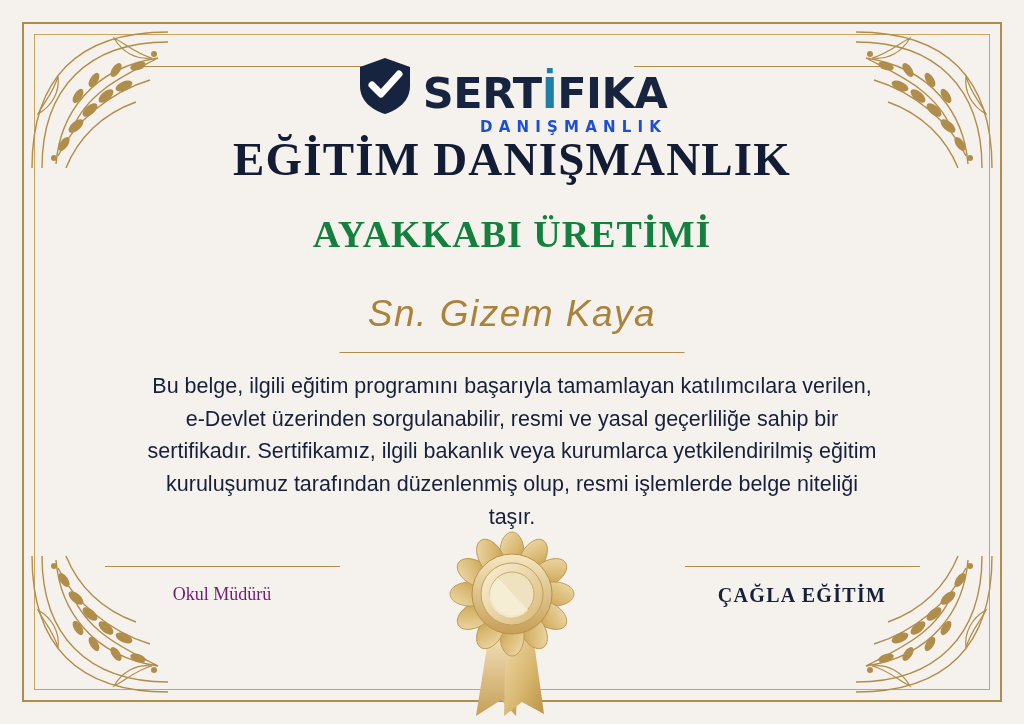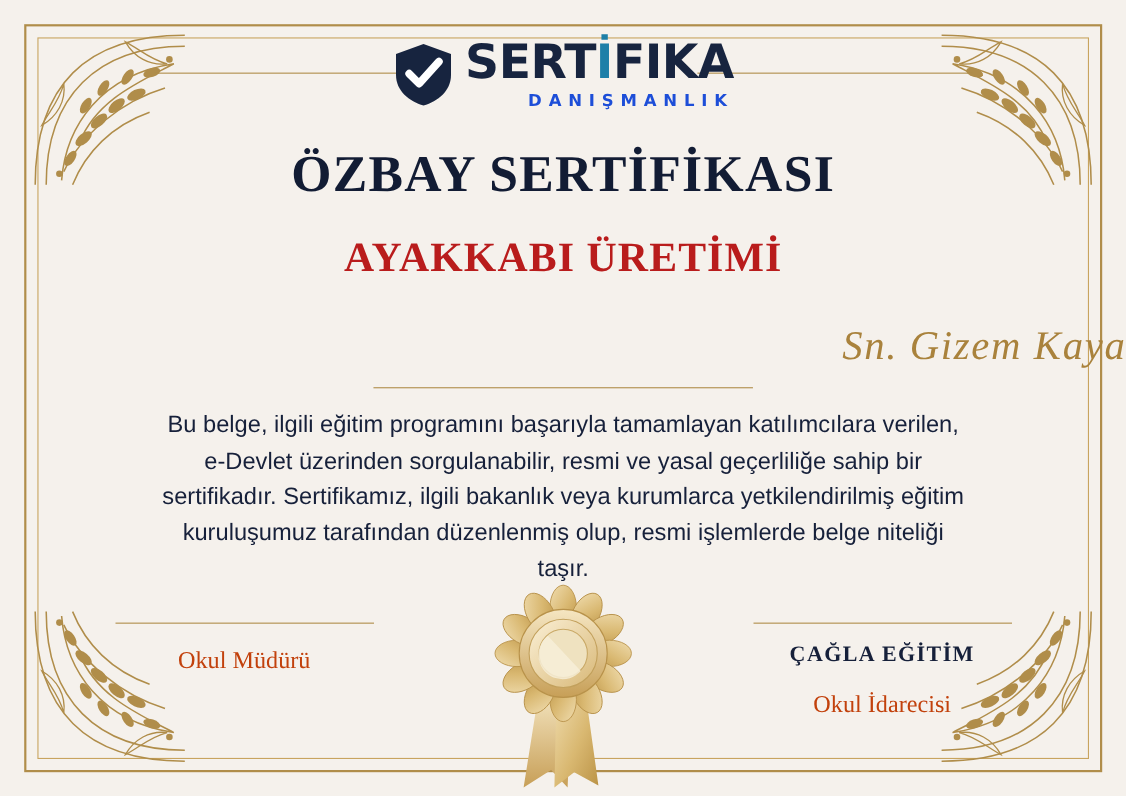--- a/index.html
+++ b/index.html
@@ -67,20 +67,21 @@
     align-items: center;
     justify-content: center;
     gap: 10px;
   }
   .logo-shield { width: 56px; height: 60px; }
   .logo-text-wrap {
     display: flex;
     flex-direction: column;
     align-items: flex-start;
     line-height: 1;
+    margin-top: 36px;
   }
   .logo-word {
     font-family: "DejaVu Sans", sans-serif;
     font-size: 43px;
     font-weight: bold;
     letter-spacing: -0.5px;
     color: #17243f;
   }
   .logo-word .accent { color: #1d7fa8; }
   .logo-sub {
@@ -117,30 +118,30 @@
   }
   .title-sub {
     position: absolute;
     top: 212px;
     left: 0; right: 0;
     text-align: center;
     font-family: "Liberation Serif", serif;
     font-weight: bold;
     font-size: 38px;
     letter-spacing: 1px;
-    color: #b91c1c;
+    color: #15803d;
   }
 
   
   .recipient {
     position: absolute;
     top: 293px;
     left: 0; right: 0;
-    text-align: right;
-    font-family: Liberation Serif, serif;
+    text-align: center;
+    font-family: Liberation Sans, sans-serif;
     font-style: italic;
     font-size: 37px;
     color: #a9823c;
     letter-spacing: 1.5px;
   }
   .recipient-rule {
     position: absolute;
     top: 352px;
     left: 50%;
     transform: translateX(-50%);
@@ -180,23 +181,23 @@
   }
   .sig-name {
     font-family: "Liberation Serif", serif;
     font-weight: bold;
     font-size: 20px;
     letter-spacing: 1.3px;
     color: #16203a;
   }
   .sig-role {
     font-family: "Liberation Serif", serif;
-    font-size: 22px;
-    color: #c2410c;
-    margin-top: 20px;
+    font-size: 18px;
+    color: #701a75;
+    margin-top: 4px;
   }
 
   
   .seal {
     position: absolute;
     left: 50%;
     transform: translateX(-50%);
     top: 524px;
     width: 132px;
     height: 196px;
@@ -333,36 +334,35 @@
         <path d="M28 2 L53 11 V30 C53 45 41 54 28 58 C15 54 3 45 3 30 V11 Z" fill="#17243f"></path>
         <path d="M15 29 L24 38 L42 18" fill="none" stroke="#ffffff" stroke-width="7" stroke-linecap="round" stroke-linejoin="round"></path>
       </svg>
     </span>
     <span class="logo-text-wrap">
       <span class="logo-word">SERT<span class="accent">İ</span>FIKA</span>
       <span class="logo-sub">DANIŞMANLIK</span>
     </span>
   </div>
 
-  <div class="title-main">ÖZBAY SERTİFİKASI</div>
+  <div class="title-main">EĞİTİM DANIŞMANLIK</div>
   <div class="title-sub">AYAKKABI ÜRETİMİ</div>
 
   <div class="recipient">Sn. Gizem Kaya</div>
   <div class="recipient-rule"></div>
 
   <div class="body-text">Bu belge, ilgili eğitim programını başarıyla tamamlayan katılımcılara verilen, e-Devlet üzerinden sorgulanabilir, resmi ve yasal geçerliliğe sahip bir sertifikadır. Sertifikamız, ilgili bakanlık veya kurumlarca yetkilendirilmiş eğitim kuruluşumuz tarafından düzenlenmiş olup, resmi işlemlerde belge niteliği taşır.</div>
 
   <div class="sig left">
     <div class="sig-rule"></div>
     <div class="sig-role">Okul Müdürü</div>
   </div>
   <div class="sig right">
     <div class="sig-rule"></div>
     <div class="sig-name">ÇAĞLA EĞİTİM</div>
-    <div class="sig-role">Okul İdarecisi</div>
   </div>
 
   <div class="seal">
     <svg viewBox="0 0 132 196" xmlns="http://www.w3.org/2000/svg">
       <defs>
         <linearGradient id="gA" x1="0" y1="0" x2="1" y2="1">
           <stop offset="0%" stop-color="#f0ddb0"></stop>
           <stop offset="55%" stop-color="#d9b871"></stop>
           <stop offset="100%" stop-color="#bb9346"></stop>
         </linearGradient>

